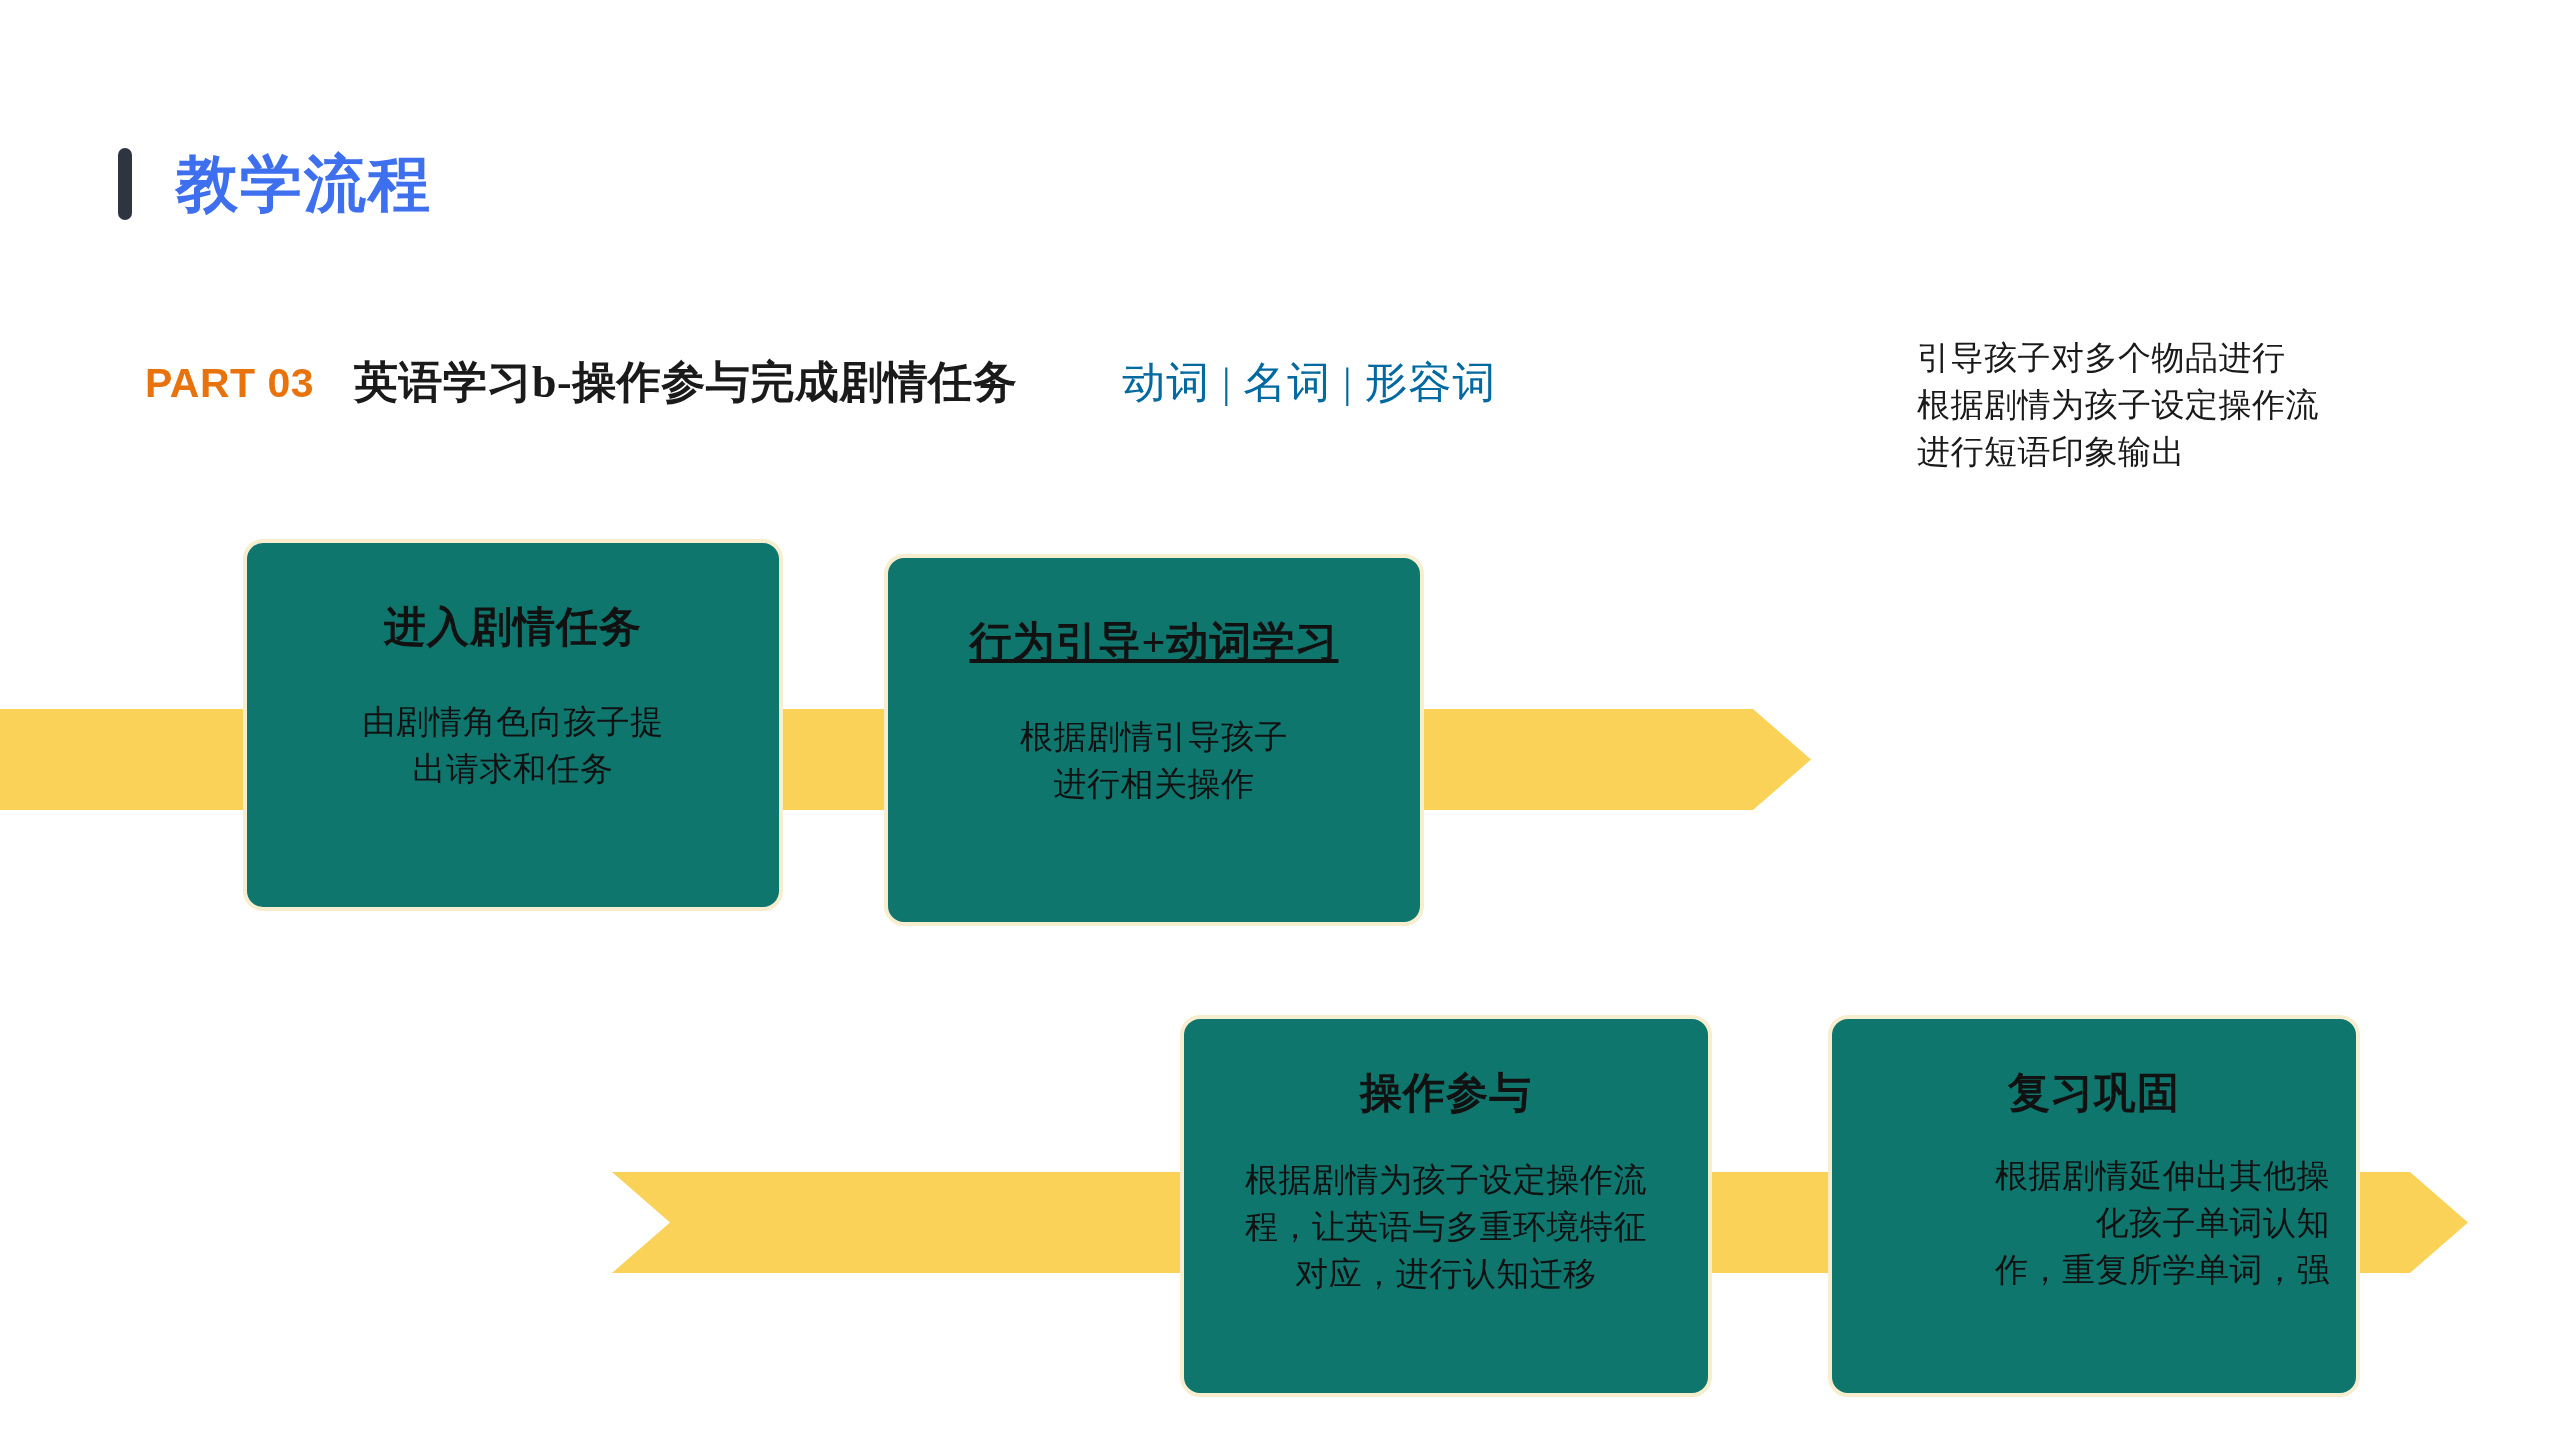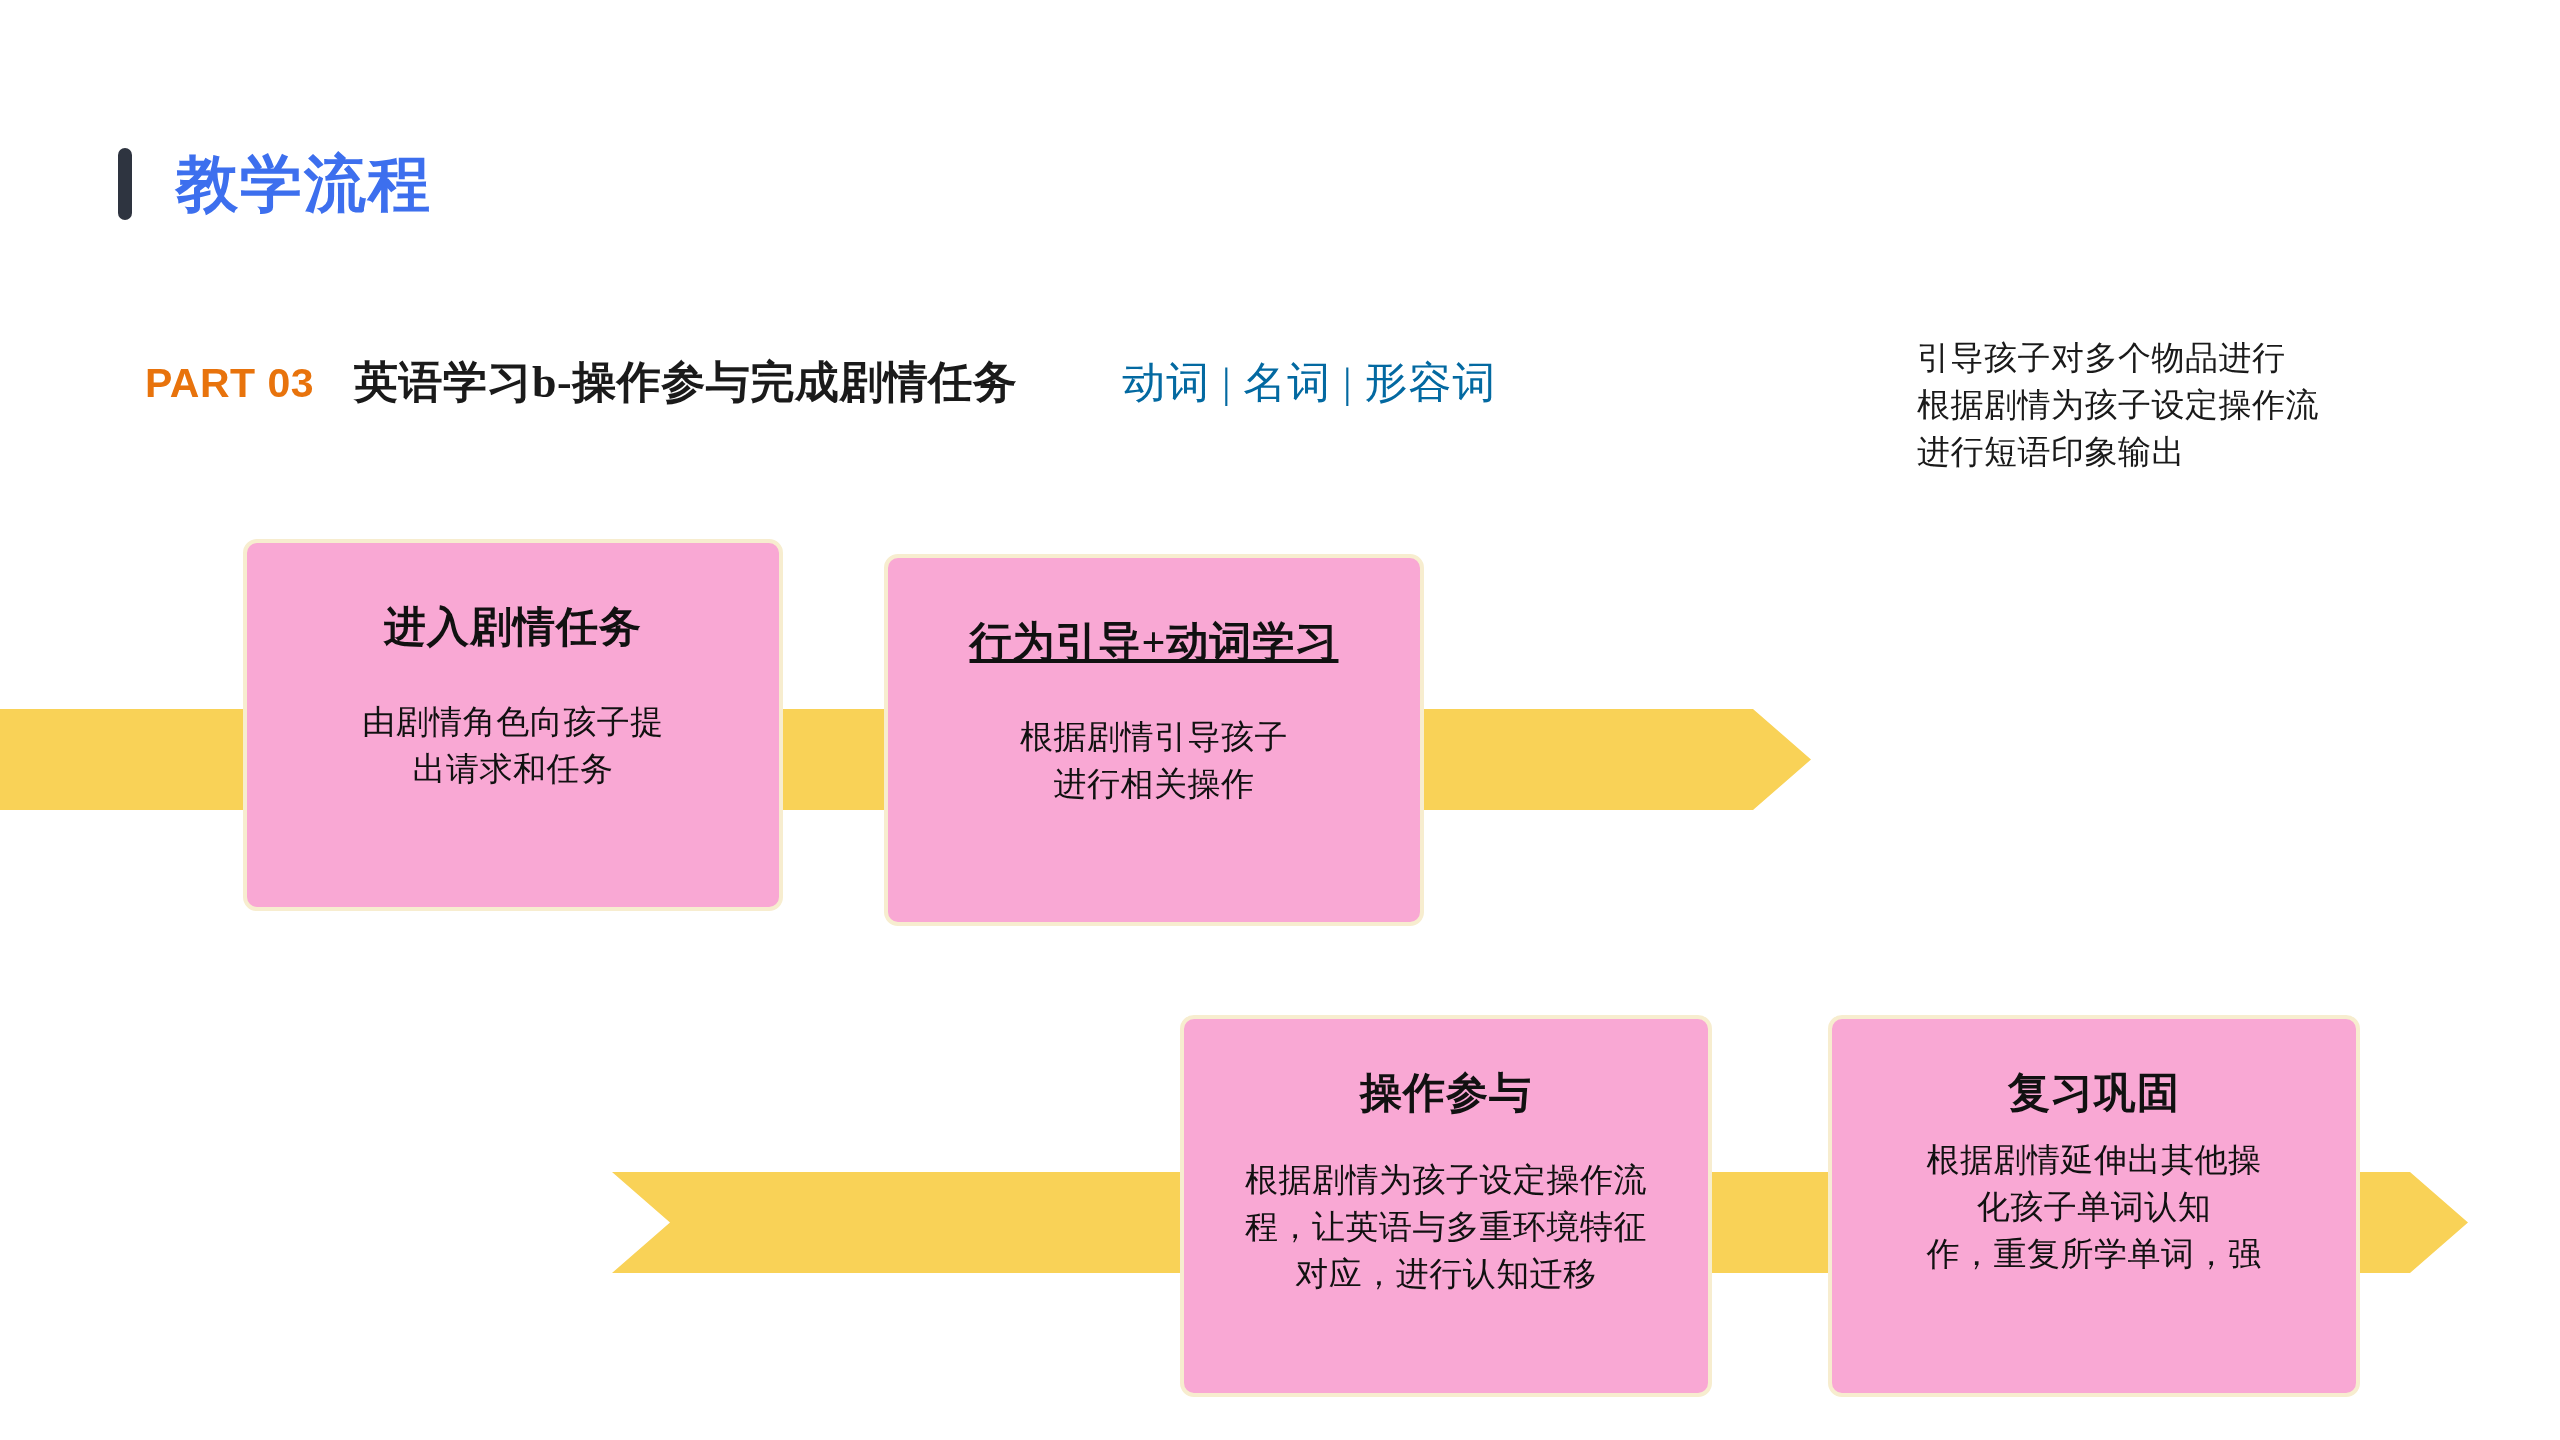--- a/index.html
+++ b/index.html
@@ -108,23 +108,23 @@
     width: 1856px;
     height: 101px;
     -webkit-clip-path: polygon(0 0, calc(100% - 58px) 0, 100% 50%, calc(100% - 58px) 100%, 0 100%, 58px 50%);
     clip-path: polygon(0 0, calc(100% - 58px) 0, 100% 50%, calc(100% - 58px) 100%, 0 100%, 58px 50%);
   }
 
   
   .step-card {
     position: absolute;
     box-sizing: border-box;
-    background: #f9a8d4;
+    background: #0f766e;
     border: 4px solid #f7edcf;
-    border-radius: 14px;
+    border-radius: 20px;
     text-align: center;
     padding: 0 26px;
   }
   .step-card .card-title {
     font-family: "Liberation Serif", "DejaVu Serif", serif;
     font-size: 42px;
     font-weight: 700;
     color: #111111;
     letter-spacing: 1px;
     white-space: nowrap;
@@ -146,21 +146,21 @@
   #card-2 { left: 884px;  top: 554px;  width: 540px; height: 372px; }
   #card-2 .card-title { margin-top: 56px; text-decoration: underline; }
   #card-2 .card-body  { margin-top: 44px; }
 
   #card-3 { left: 1180px; top: 1015px; width: 532px; height: 382px; }
   #card-3 .card-title { margin-top: 46px; }
   #card-3 .card-body  { margin-top: 36px; }
 
   #card-4 { left: 1828px; top: 1015px; width: 532px; height: 382px; }
   #card-4 .card-title { margin-top: 46px; }
-  #card-4 .card-body  { margin-top: 16px; }
+  #card-4 .card-body  { margin-top: 32px; text-align: right; }
 </style>
 </head>
 <body>
 
 <div id="slide-title-group">
   <div id="title-accent-bar"></div>
   <div id="slide-title">教学流程</div>
 </div>
 
 <div id="section-header">

